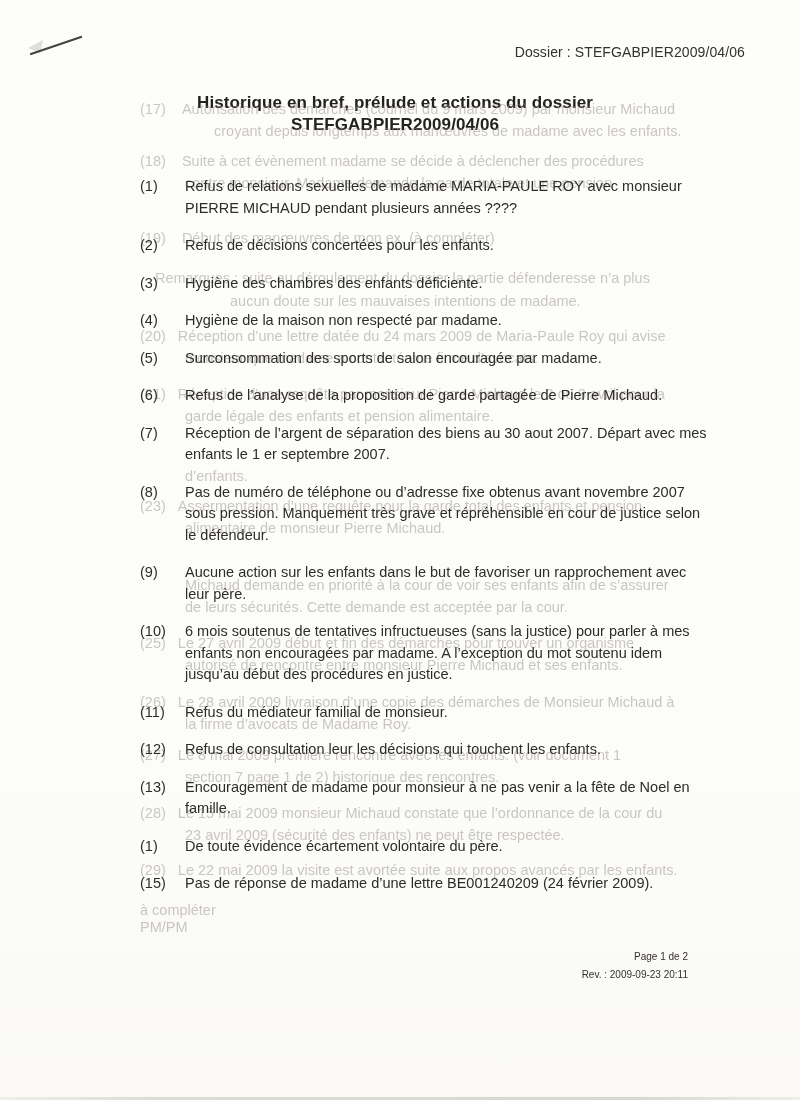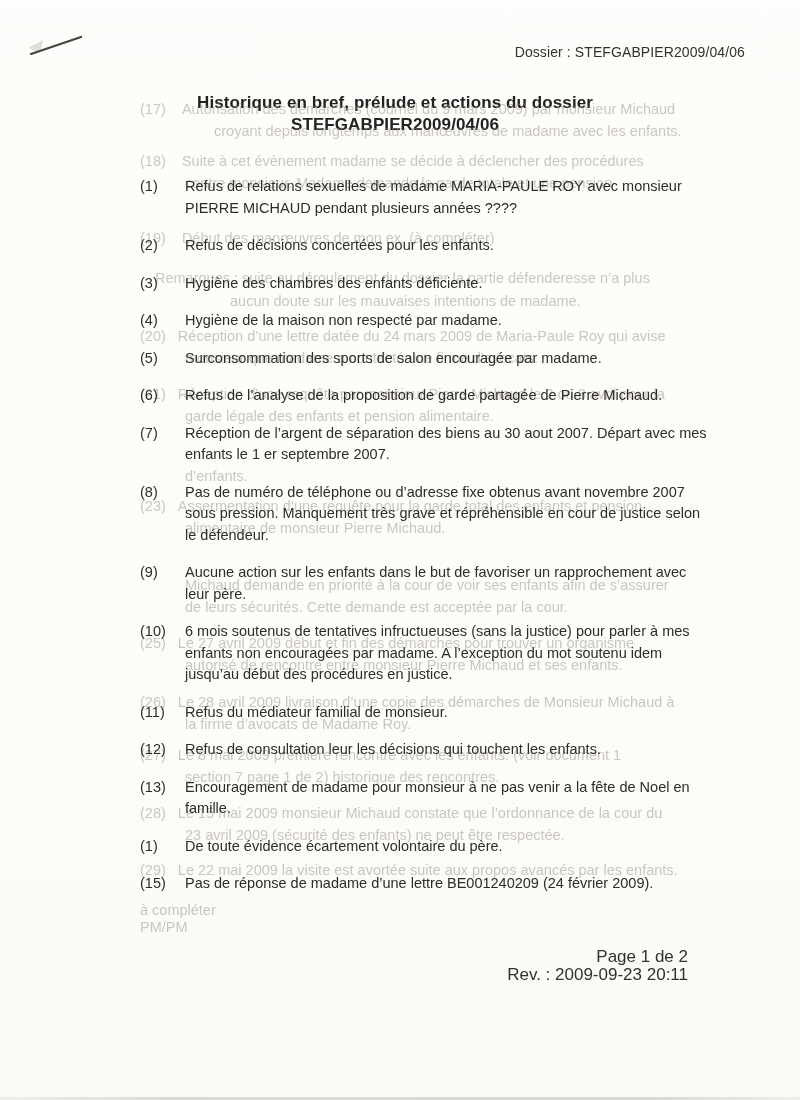--- a/index.html
+++ b/index.html
@@ -30,21 +30,21 @@
     position:absolute;top:176px;left:140px;width:570px;z-index:2;
   }
   .list-item{
     display:grid;grid-template-columns:45px 525px;
     font-size:14.5px;line-height:21.5px;margin-bottom:16px;
     color:#2e2c29;
   }
   .item-number{white-space:nowrap;}
   .footer{
     position:absolute;top:948px;right:112px;z-index:2;
-    text-align:right;font-size:17px;line-height:17.5px;color:#33312e;
+    text-align:right;font-size:10px;line-height:17.5px;color:#33312e;
   }
   .bleed-layer{
     position:absolute;inset:0;z-index:1;pointer-events:none;
   }
   .ghost-line{
     position:absolute;
     font-size:14.5px;line-height:21px;white-space:nowrap;
     color:#98908a;opacity:.5;
     filter:blur(.4px);
   }

